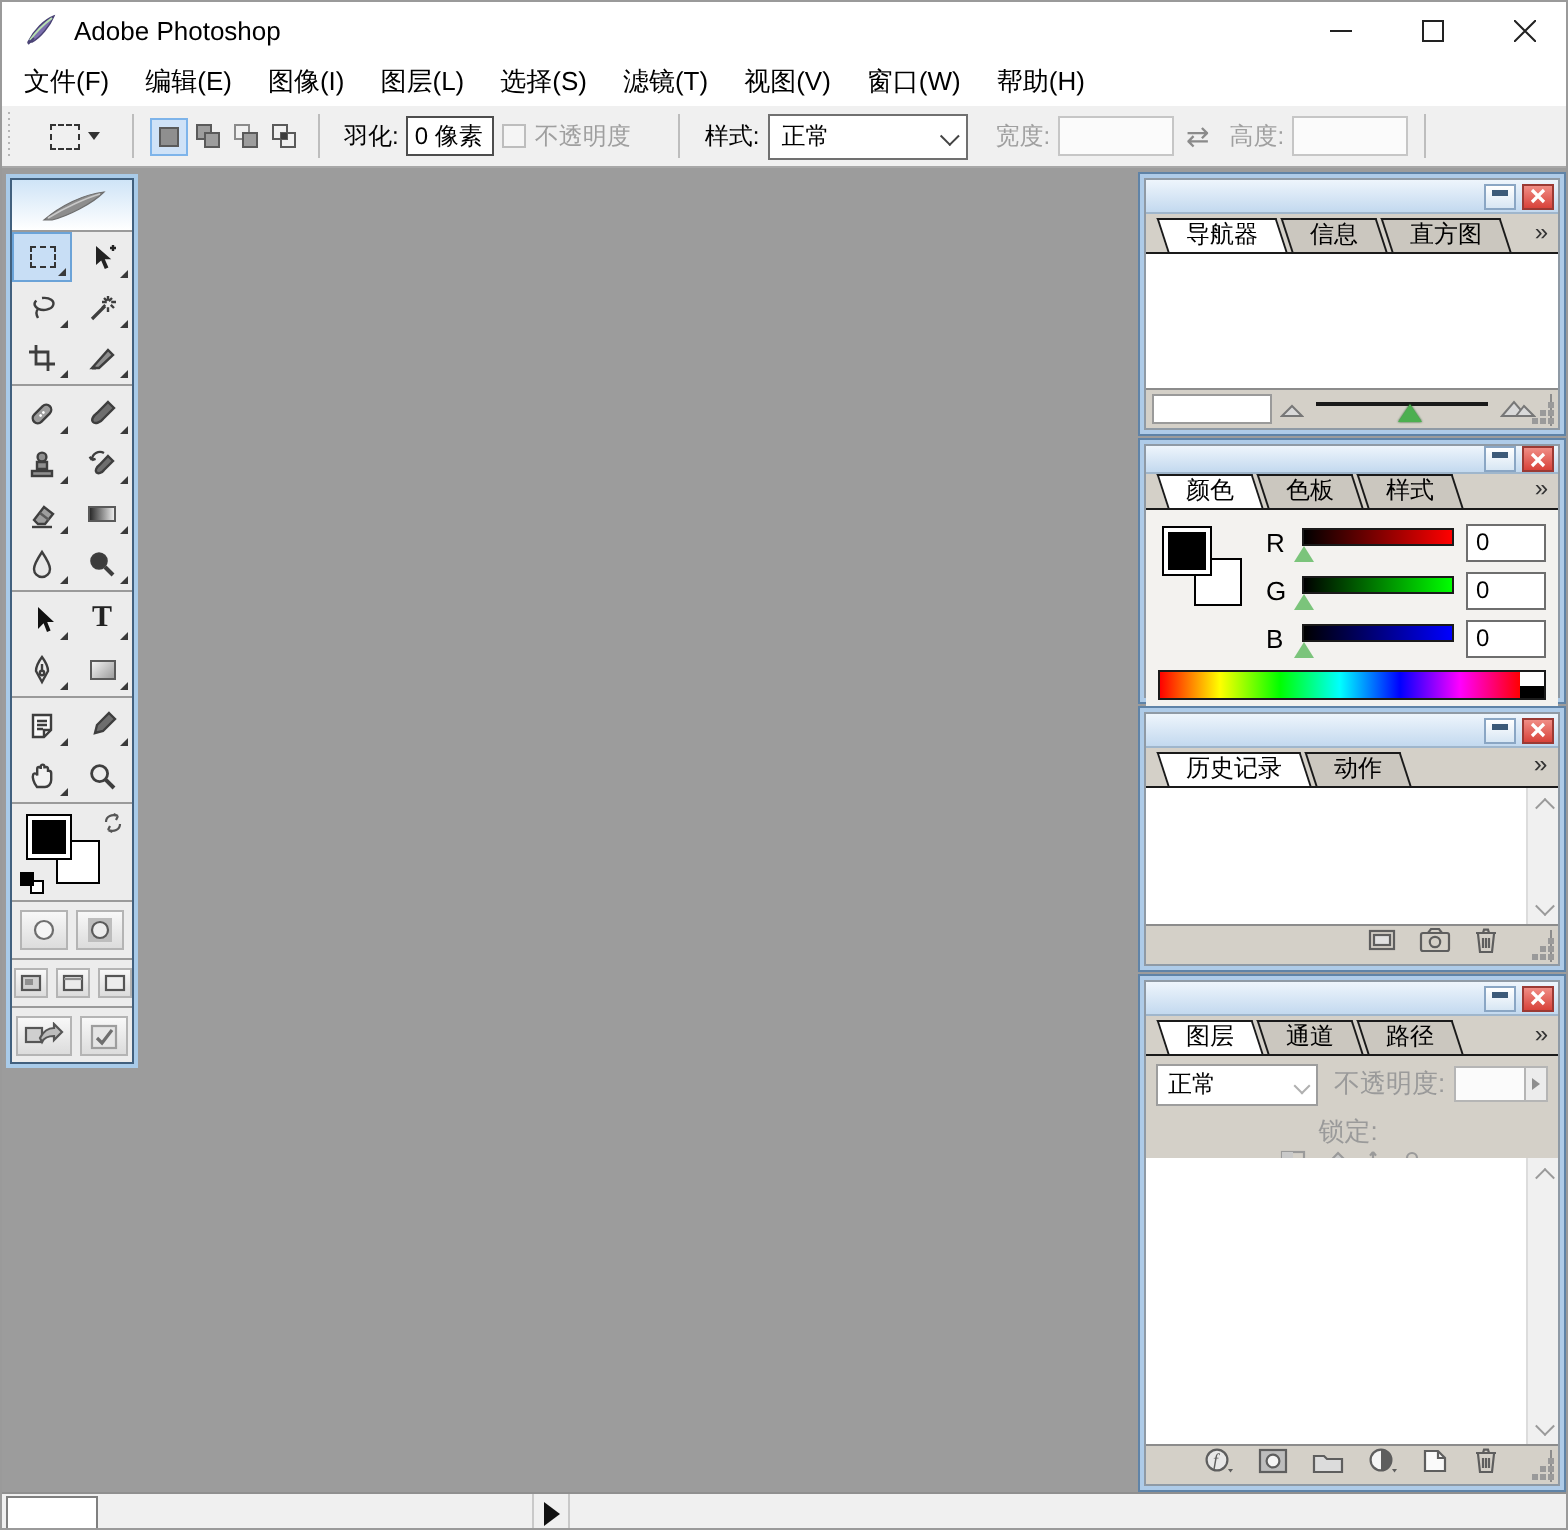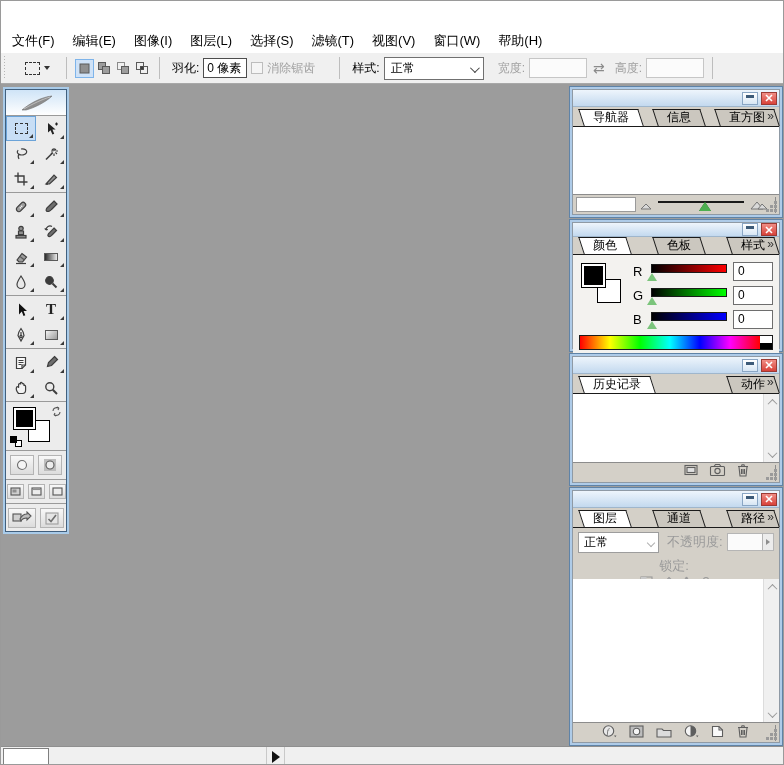--- a/index.html
+++ b/index.html
@@ -63,21 +63,21 @@
   .sm-btn svg,.xs-btn svg{stroke:#555;fill:none;stroke-width:1.1;}
 
   
   .panel{position:absolute;left:568px;width:214px;border:1px solid #5f83a7;background:#aecbe8;padding:2px;}
   .panel-inner{height:100%;background:#d4d0c8;display:flex;flex-direction:column;border:1px solid #8f9aa5;}
   .p-title{height:17px;background:linear-gradient(#eef5fc,#c3d9ef);display:flex;align-items:center;justify-content:flex-end;gap:3px;padding-right:2px;border-bottom:1px solid #9fb6cc;}
   .p-min{width:16px;height:13px;border:1px solid #8aa6c4;background:linear-gradient(#ffffff,#d7e6f4);position:relative;}
   .p-min i{position:absolute;left:3px;right:3px;top:2px;height:3px;background:#3c5a78;}
   .p-close{width:16px;height:13px;border:1px solid #9b3a34;background:linear-gradient(#f08d85,#d8423a);display:flex;align-items:center;justify-content:center;}
   .p-close svg{stroke:#fff;stroke-width:1.6;}
-  .p-tabs{height:20px;display:flex;align-items:flex-end;padding-left:8px;position:relative;border-bottom:1px solid #1a1a1a;background:#d4d0c8;justify-content:space-between;}
+  .p-tabs{height:20px;display:flex;align-items:flex-end;padding-left:8px;position:relative;border-bottom:1px solid #1a1a1a;background:#d4d0c8;}
   .tab{position:relative;height:17px;padding:0 12px;display:flex;align-items:center;margin-right:2px;}
   .tab .tab-bg{position:absolute;inset:0;transform:skewX(18deg);border:1px solid #1a1a1a;border-bottom:none;background:#cbc7bf;}
   .tab.active .tab-bg{background:#ffffff;}
   .tab span{position:relative;font-size:12px;color:#000;white-space:nowrap;}
   .p-menu{position:absolute;right:6px;bottom:3px;font-size:12px;color:#333;letter-spacing:-1px;}
   .p-menu::after{content:"»";}
   .p-body{flex:1;background:#fff;position:relative;overflow:hidden;}
   .p-foot{height:20px;background:#d4d0c8;border-top:1px solid #8c8c8c;display:flex;align-items:center;position:relative;}
   .corner-grip{position:absolute;right:2px;bottom:2px;width:10px;height:10px;}
   .corner-grip::before{content:"";position:absolute;right:0;bottom:0;width:3px;height:3px;background:#9a9a9a;box-shadow:-4px 0 #9a9a9a,0 -4px #9a9a9a,-4px -4px #9a9a9a,-8px 0 #9a9a9a,0 -8px #9a9a9a;}
@@ -141,20 +141,45 @@
   .status-zoom{width:46px;height:18px;margin-left:2px;border:1px solid #7f7f7f;background:#fff;font-size:11px;padding:0 3px;font-family:inherit;}
   .status-info{width:218px;height:100%;border-right:1px solid #c9c9c9;}
   .status-menu-btn{width:18px;height:100%;display:flex;align-items:center;justify-content:center;border-right:1px solid #c9c9c9;}
   .status-menu-btn::after{content:"";width:0;height:0;border-top:6px solid transparent;border-bottom:6px solid transparent;border-left:8px solid #111;}
 </style>
 </head>
 <body>
 
 <div class="window">
 
+  <div class="titlebar">
+    <svg class="app-icon" viewBox="0 0 18 18">
+      <path d="M3,15 C6,9 11,4 16,2 C14,7 9,13 5,15 Z" fill="#7b6fae" stroke="#4a4375" stroke-width="0.7"></path>
+      <path d="M4,14 C7,10 11,6 15,3" stroke="#b7e0b0" stroke-width="1" fill="none"></path>
+      <path d="M3,16 L6,13" stroke="#4a4375" stroke-width="1" fill="none"></path>
+    </svg>
+    <span class="app-title">Adobe Photoshop</span>
+    <div class="win-controls">
+      <div class="win-btn">
+          <svg width="11" height="11" viewBox="0 0 11 11">
+            <path d="M0,5.5 H11"></path>
+          </svg>
+        </div>
+      <div class="win-btn">
+          <svg width="11" height="11" viewBox="0 0 11 11">
+            <rect x="0.5" y="0.5" width="10" height="10"></rect>
+          </svg>
+        </div>
+      <div class="win-btn">
+          <svg width="11" height="11" viewBox="0 0 11 11">
+            <path d="M0,0 L11,11 M11,0 L0,11"></path>
+          </svg>
+        </div>
+    </div>
+  </div>
 
   <div class="menubar">
     <span class="menu-item">文件(F)</span>
     <span class="menu-item">编辑(E)</span>
     <span class="menu-item">图像(I)</span>
     <span class="menu-item">图层(L)</span>
     <span class="menu-item">选择(S)</span>
     <span class="menu-item">滤镜(T)</span>
     <span class="menu-item">视图(V)</span>
     <span class="menu-item">窗口(W)</span>
@@ -191,21 +216,21 @@
             <rect x="1.5" y="1.5" width="7" height="7" fill="none" stroke="#5a5a5a"></rect>
             <rect x="5.5" y="5.5" width="7" height="7" fill="none" stroke="#5a5a5a"></rect>
             <rect x="5.5" y="5.5" width="3" height="3" fill="#3c3c3c"></rect>
           </svg>
       </div>
     </div>
     <div class="opt-sep"></div>
     <span class="opt-label">羽化:</span>
     <input class="feather-input" value="0 像素" style="">
     <span class="chk"></span>
-    <span class="opt-label disabled">消除锯齿</span>
+    <span class="opt-label disabled">不透明度</span>
     <div class="opt-sep" style="margin-left:20px;"></div>
     <span class="opt-label">样式:</span>
     <div class="style-select">
       <span>正常</span>
       <span class="sel-arrow"></span>
     </div>
     <span class="opt-label disabled" style="margin-left:14px;">宽度:</span>
     <input class="dim-input" disabled="" value="" style="">
     <span class="swap-icon">⇄</span>
     <span class="opt-label disabled">高度:</span>

